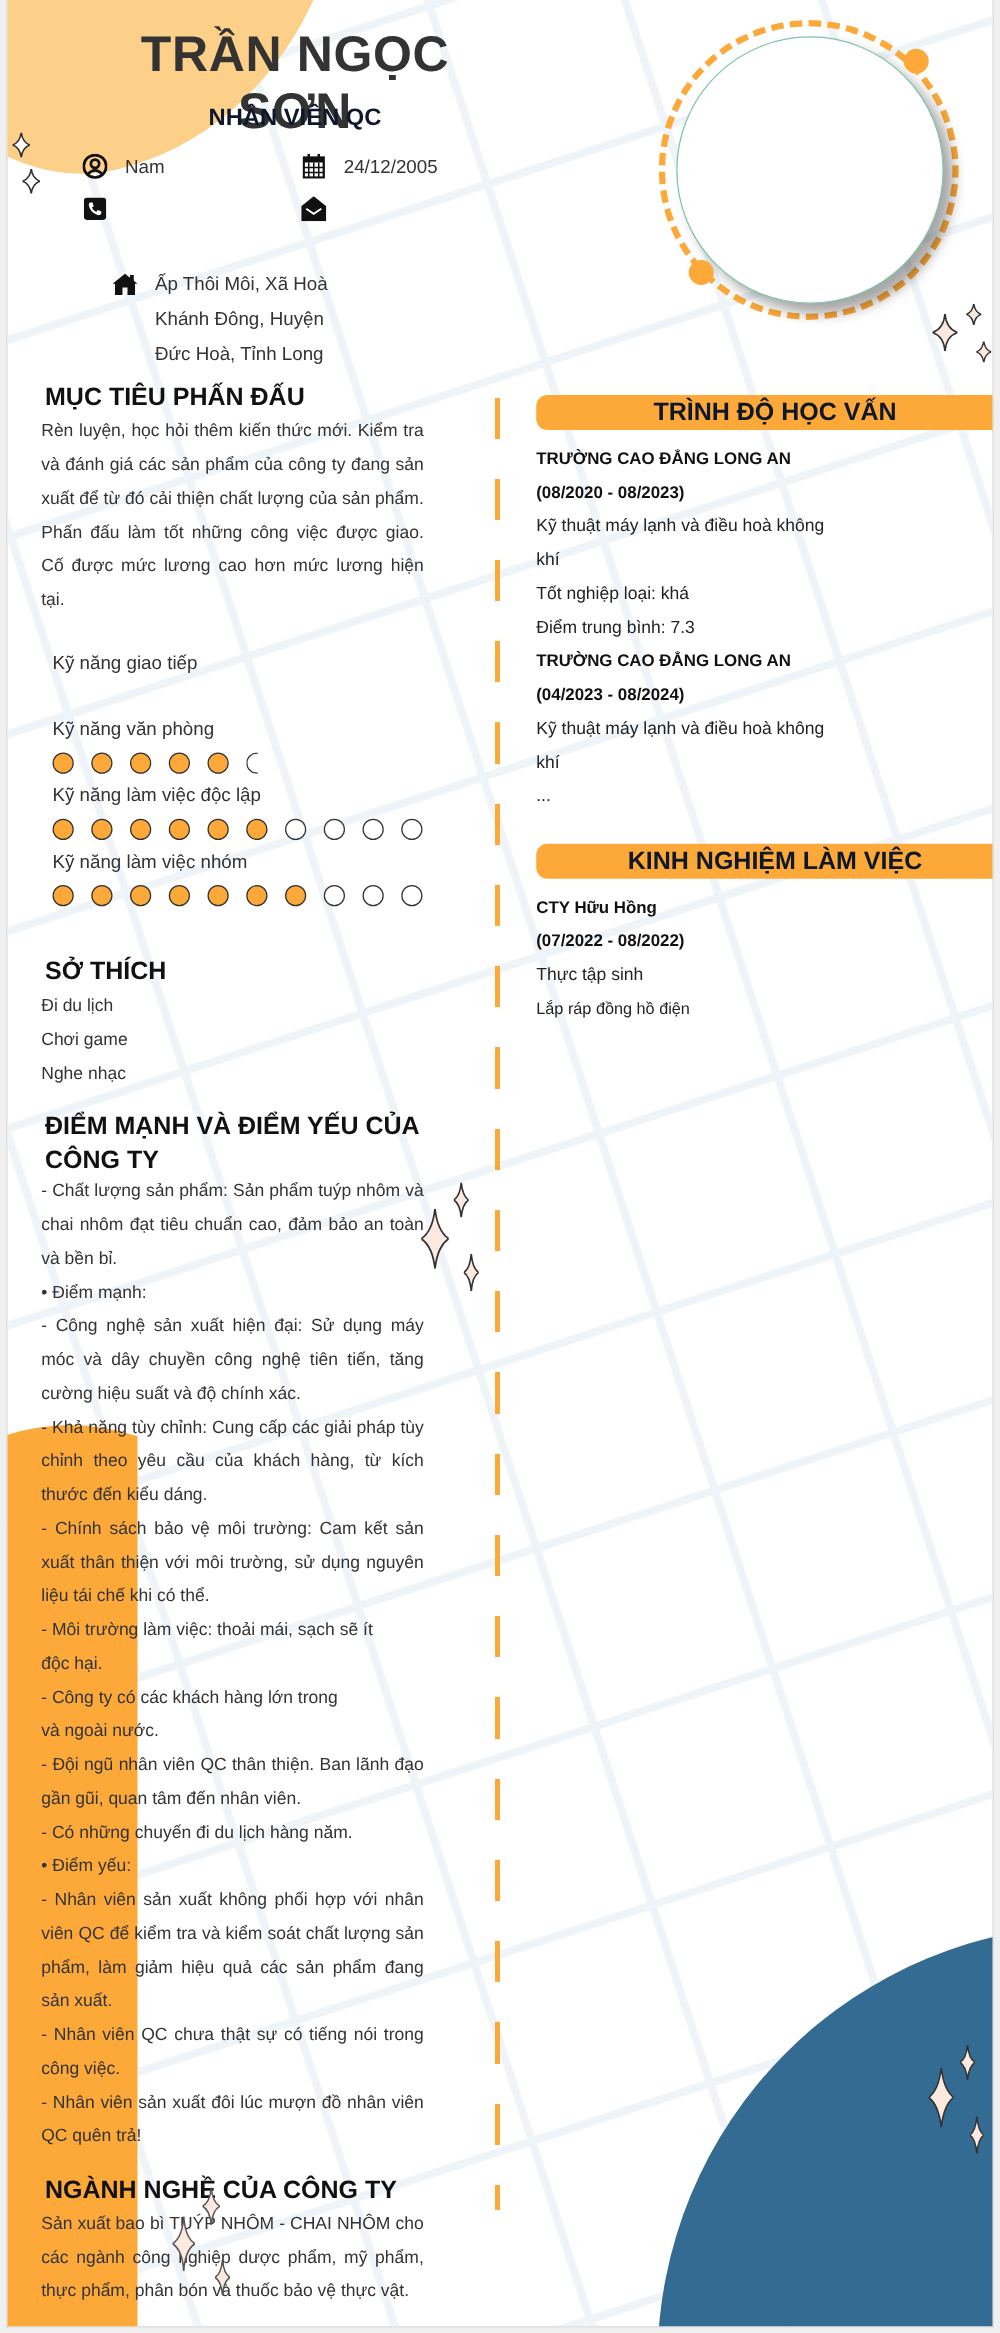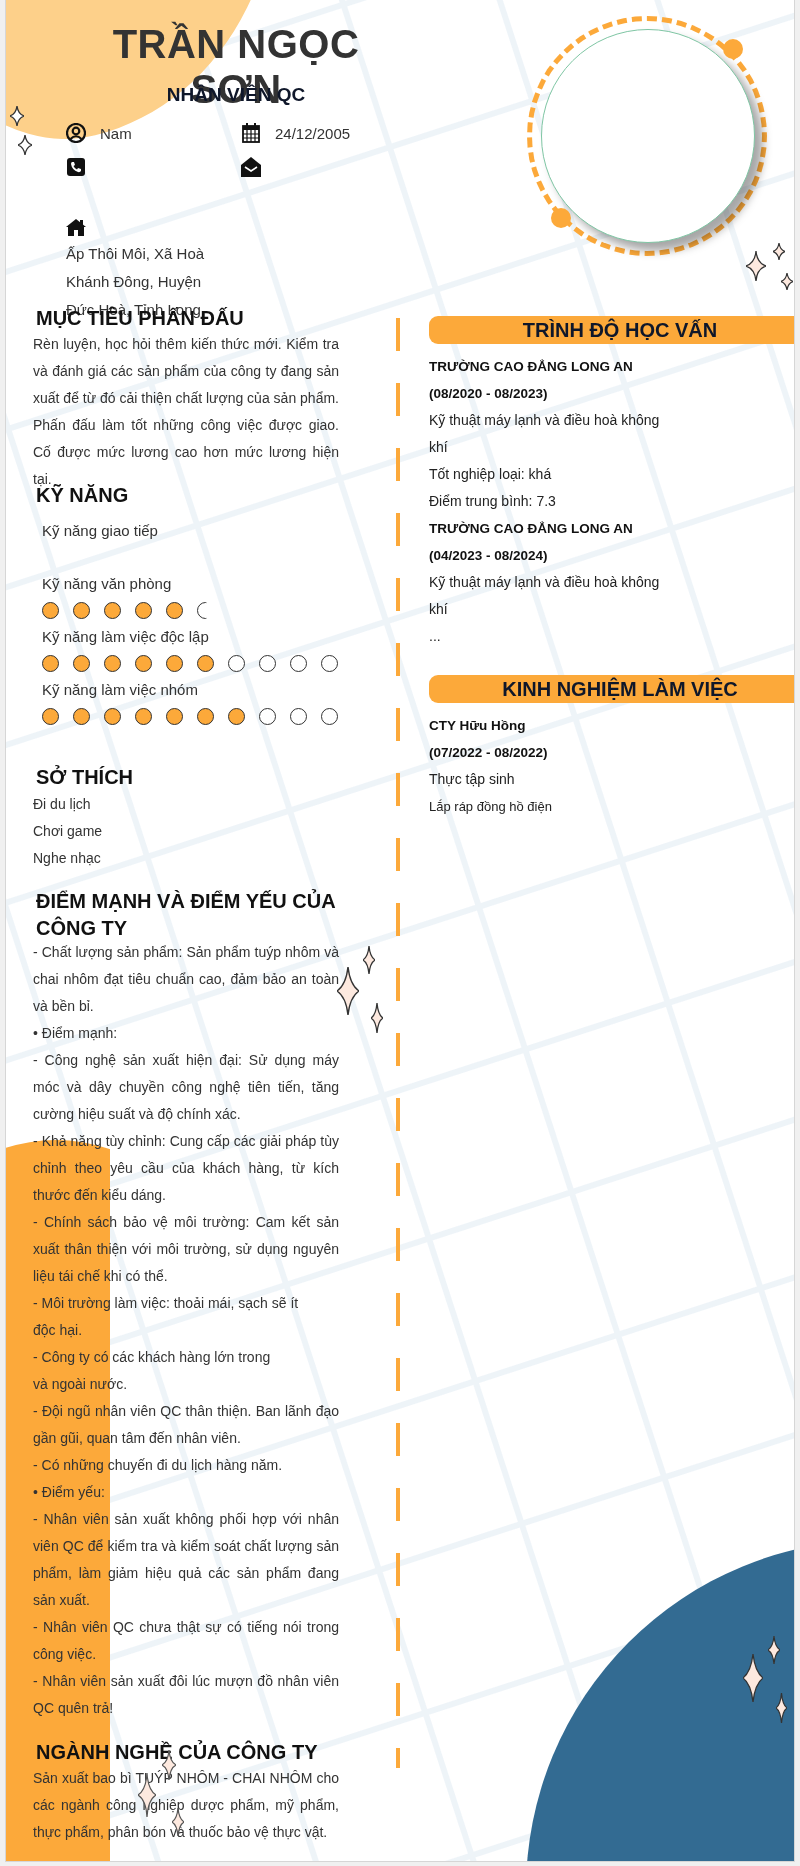--- a/index.html
+++ b/index.html
@@ -25,21 +25,21 @@
     border-radius: 50%; }
   .content { position: absolute; inset: 0; z-index: 2; border-radius: 11px; }
 
   .name { position: absolute; left: 60px; top: 22px; width: 340px; text-align: center;
     font-size: 40px; font-weight: bold; color: #333; letter-spacing: .5px; }
   .role { position: absolute; left: 60px; top: 84px; width: 340px; text-align: center;
     font-size: 19px; font-weight: bold; color: #0f172a; }
 
   .info { position: absolute; display: flex; align-items: center; font-size: 15px; color: #333; }
   .info .ico { width: 20px; height: 20px; margin-right: 14px; display: inline-flex; align-items: center; justify-content: center; }
-  .addr { position: absolute; left: 60px; top: 214px; display: flex; flex-direction: column; }
+  .addr { position: absolute; left: 84px; top: 214px; display: flex; }
   .addr .ico { width: 20px; margin-right: 14px; padding-top: 4px; }
   .addr-lines { font-size: 15px; line-height: 28px; color: #333; }
 
   .photo-ring { position: absolute; left: 521px; top: 16px; width: 240px; height: 240px;
     border-radius: 50%; border: 5px dashed #fca93a; }
   .photo { position: absolute; left: 535px; top: 29px; width: 214px; height: 214px;
     border-radius: 50%; background: #fff; border: 1px solid #7fc6a4;
     box-shadow: 8px 8px 10px rgba(0,0,0,.35); }
   .dot { position: absolute; width: 20px; height: 20px; background: #fca93a; border-radius: 50%; }
 
@@ -152,21 +152,20 @@
       </svg>
     <svg class="spark" style="left:775px;top:273px" width="12" height="17" viewBox="0 0 12 17">
         <path d="M6 0 Q7 7 12 8.5 Q7 10 6 17 Q5 10 0 8.5 Q5 7 6 0Z" fill="#fde9df" stroke="#333" stroke-width="1.2"></path>
       </svg>
 
     <div class="vline"></div>
 
     <div class="sec-title" style="left:30px;top:307px;width:316px">MỤC TIÊU PHẤN ĐẤU</div>
     <div class="para" style="left:27px;top:331px;width:306px">Rèn luyện, học hỏi thêm kiến thức mới. Kiểm tra và đánh giá các sản phẩm của công ty đang sản xuất để từ đó cải thiện chất lượng của sản phẩm. Phấn đấu làm tốt những công việc được giao. Cố được mức lương cao hơn mức lương hiện tại.</div>
 
-    <div class="sec-title" style="left:30px;top:484px;width:316px">KỸ NĂNG</div>
     <div class="skills">
       <div>
         <div class="skill-label">Kỹ năng giao tiếp</div>
         <div style="height:27px"></div>
       </div>
       <div>
         <div class="skill-label">Kỹ năng văn phòng</div>
         <div class="rating">
           <span class="c on"></span>
           <span class="c on"></span>

